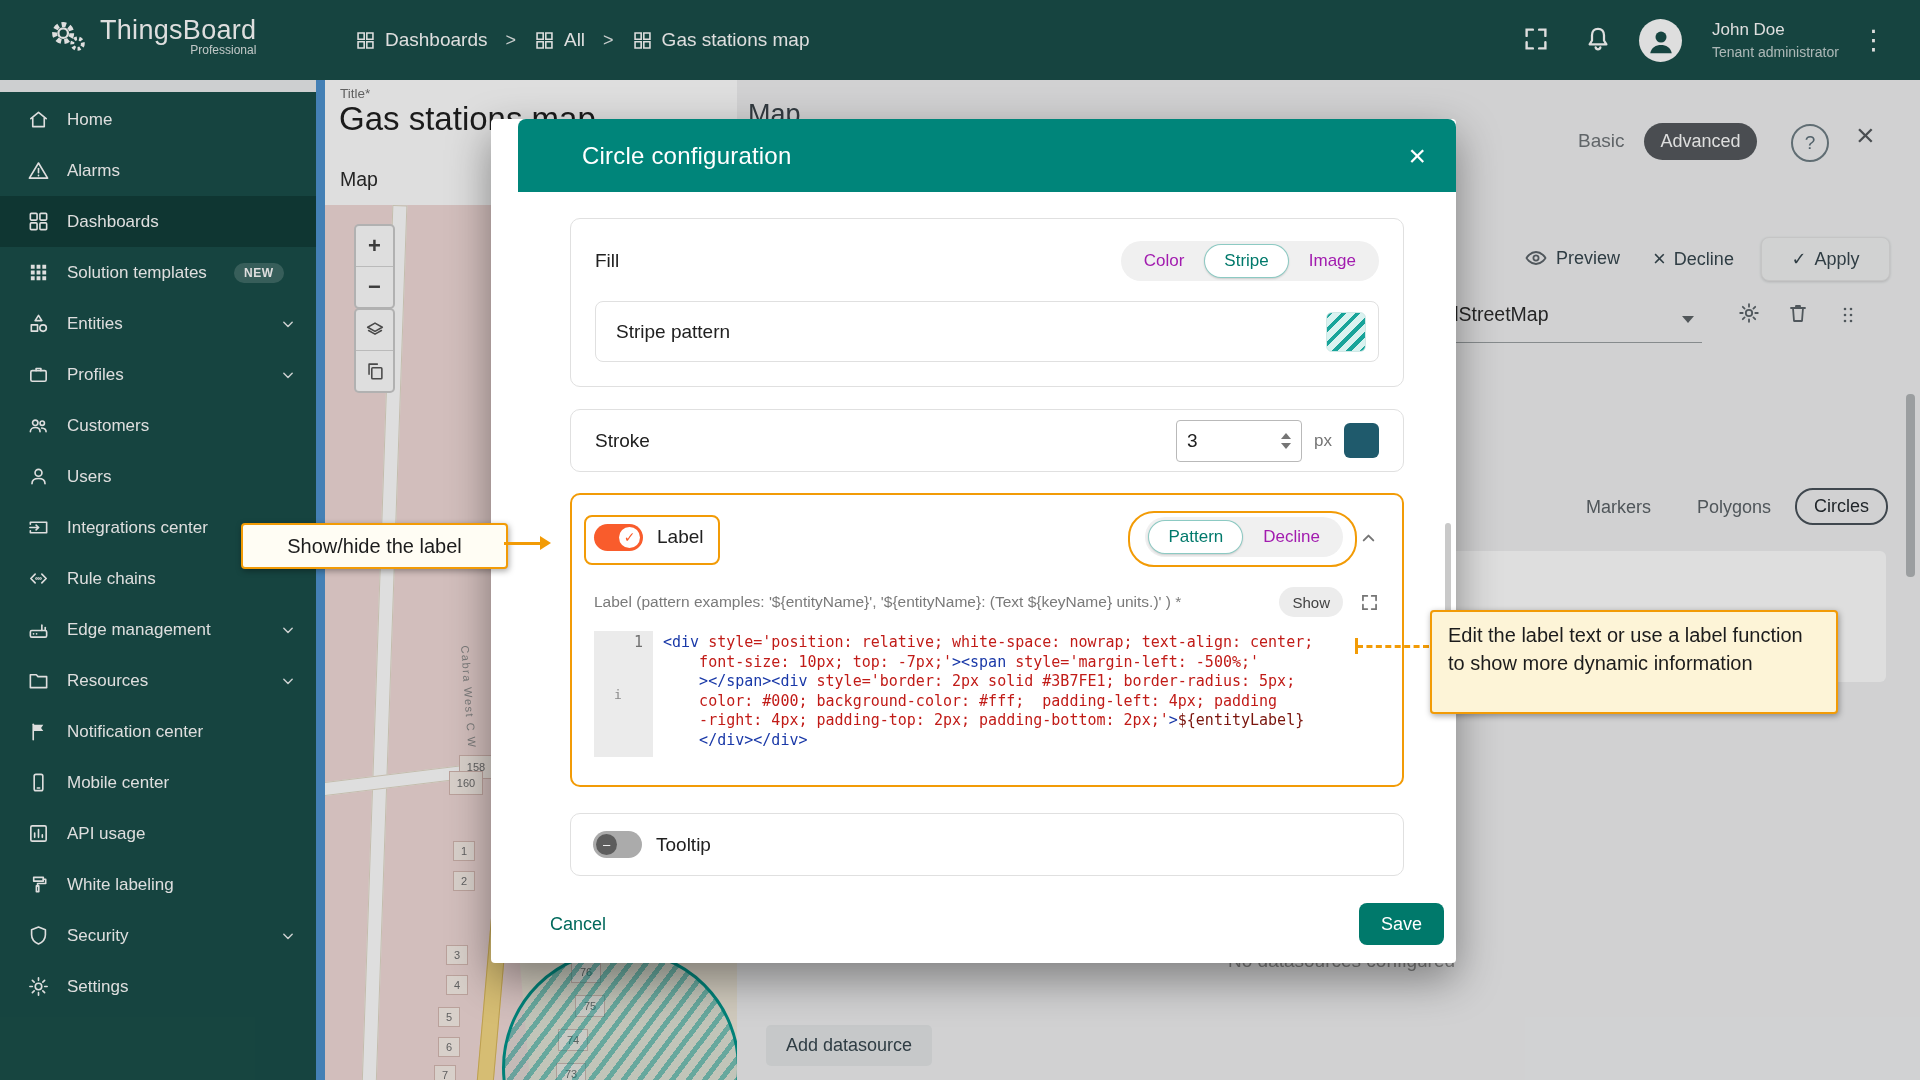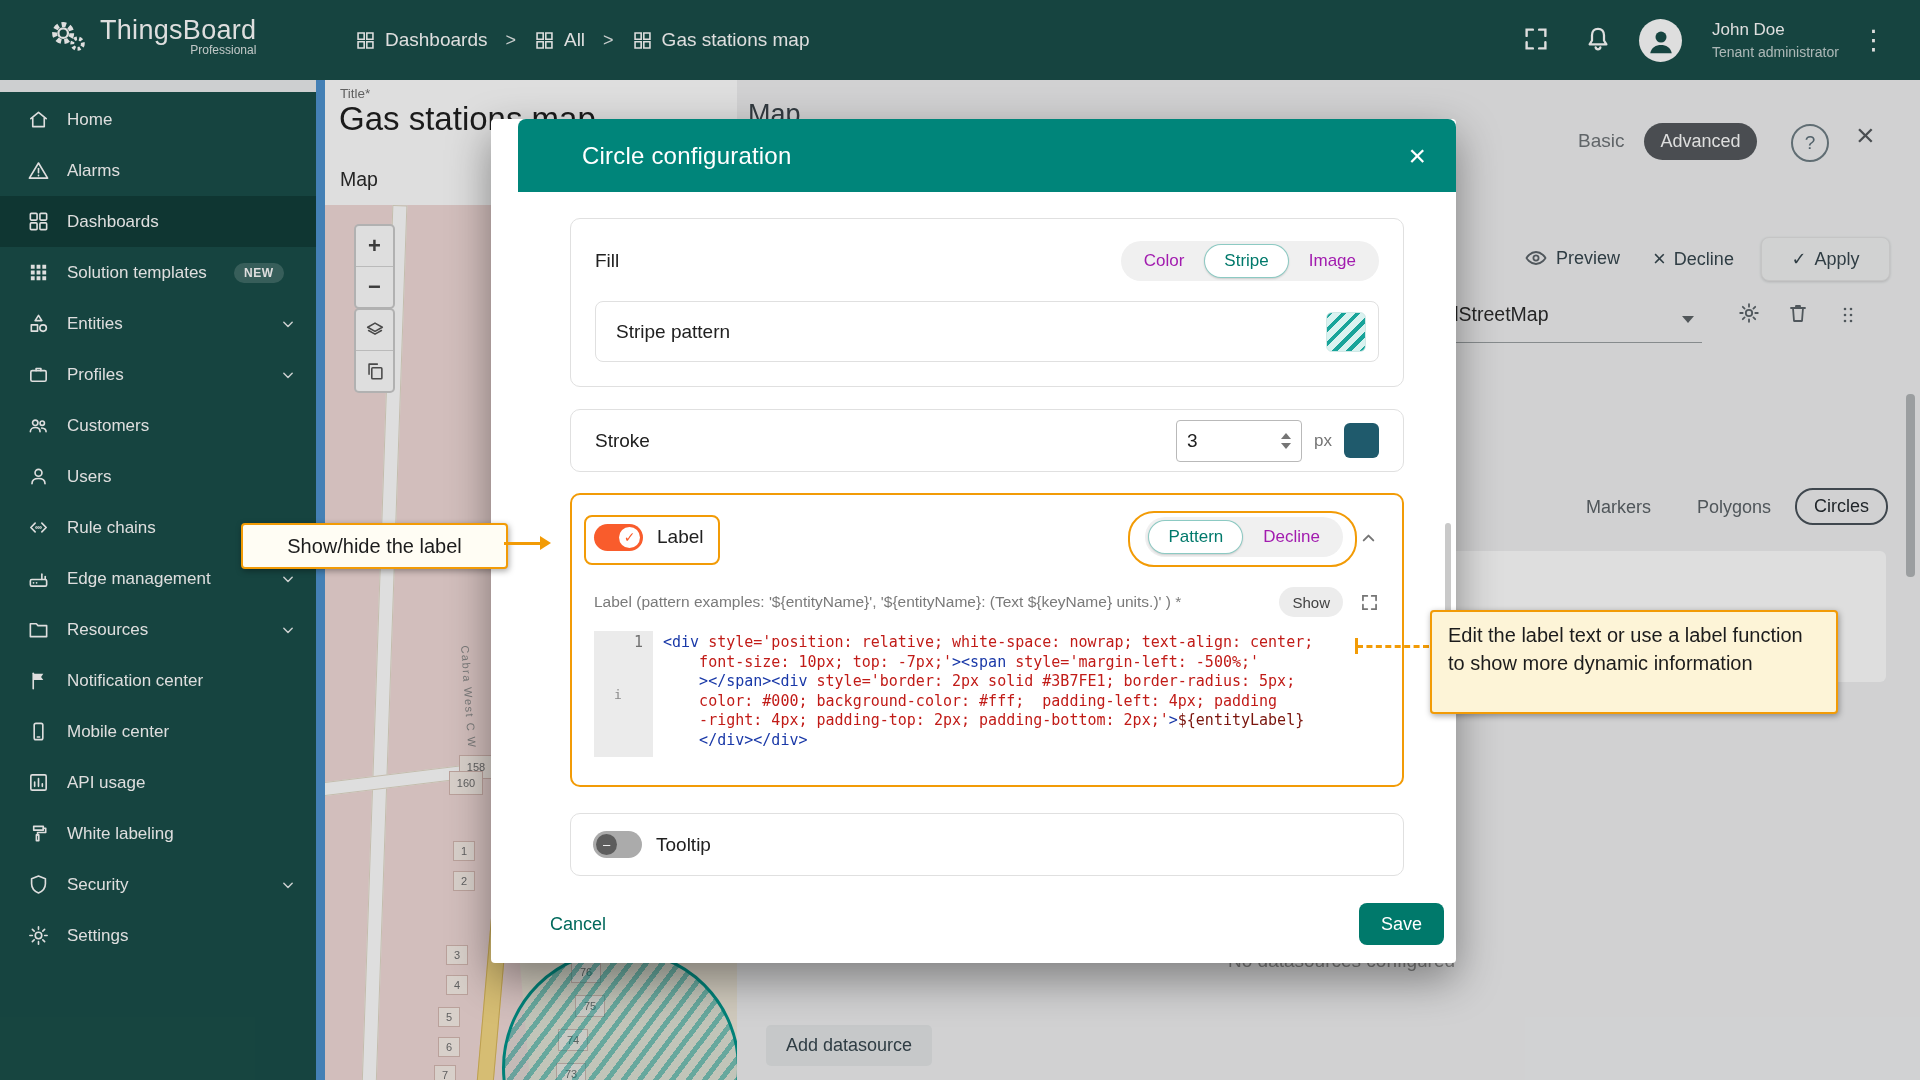--- a/index.html
+++ b/index.html
@@ -281,20 +281,31 @@
     </div>
     <div class="nav-item">
       <svg class="nic" viewBox="0 0 24 24">
           <circle cx="12" cy="8.2" r="3.6"></circle>
           <path d="M5.2 19.5c0-3.8 3.2-5.4 6.8-5.4s6.8 1.6 6.8 5.4"></path>
         </svg>
       <span class="nav-label">Users</span>
     </div>
     <div class="nav-item">
       <svg class="nic" viewBox="0 0 24 24">
+          <path d="M3.5 8.5v-2h17v11h-17v-2"></path>
+          <path d="M3 12h9"></path>
+          <path d="M9.5 9.5 12 12l-2.5 2.5"></path>
+        </svg>
+      <span class="nav-label">Integrations center</span>
+      <svg class="chev" viewBox="0 0 24 24">
+          <path d="M7 10l5 5 5-5"></path>
+        </svg>
+    </div>
+    <div class="nav-item">
+      <svg class="nic" viewBox="0 0 24 24">
           <path d="M8.5 7.5 4 12l4.5 4.5"></path>
           <path d="M15.5 7.5 20 12l-4.5 4.5"></path>
           <circle cx="9.8" cy="12" r=".4"></circle>
           <circle cx="12" cy="12" r=".4"></circle>
           <circle cx="14.2" cy="12" r=".4"></circle>
         </svg>
       <span class="nav-label">Rule chains</span>
     </div>
     <div class="nav-item">
       <svg class="nic" viewBox="0 0 24 24">

